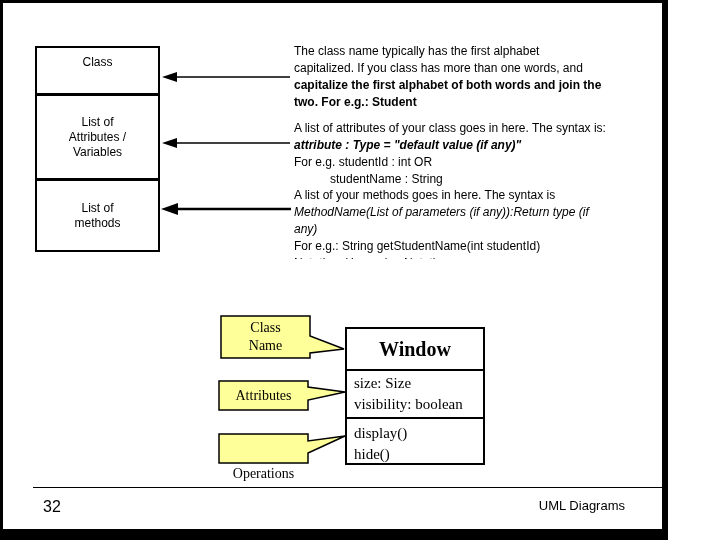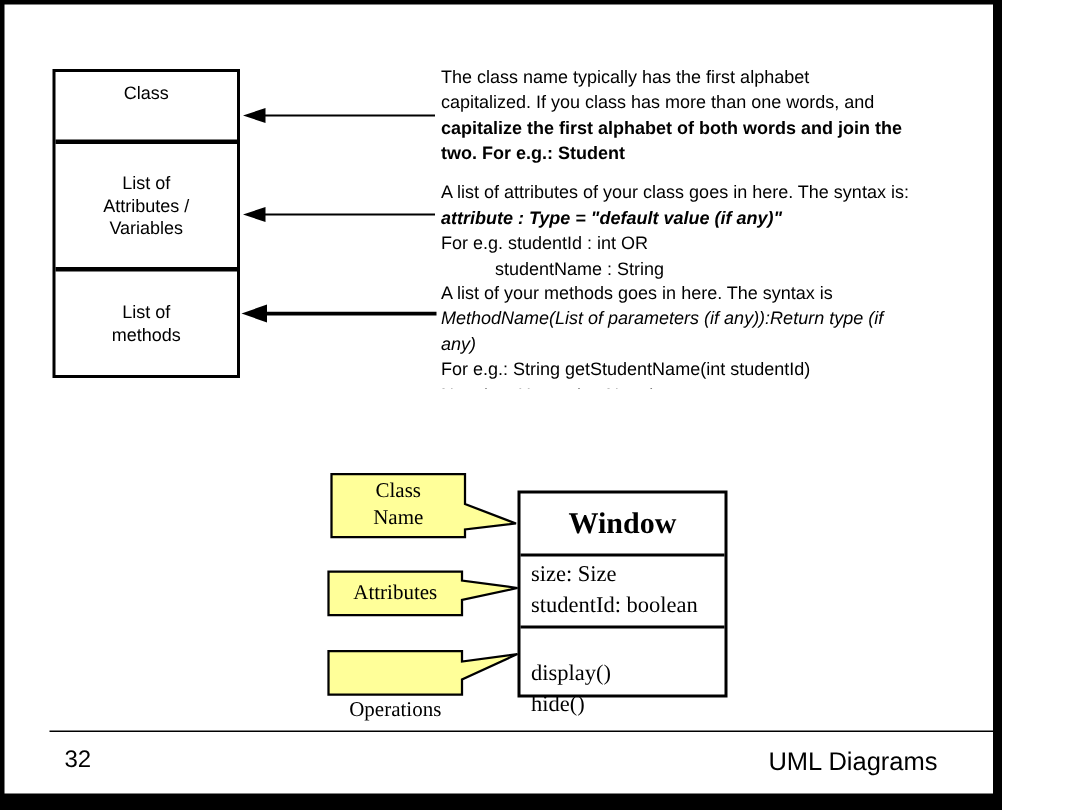--- a/index.html
+++ b/index.html
@@ -43,26 +43,26 @@
 
   
   #window-box { left:342px; top:324px; width:140px; height:138px;
     border:2px solid #000; box-sizing:border-box; display:flex; flex-direction:column;
     font-family:"Liberation Serif", serif; }
   #win-title { height:40px; box-sizing:border-box; display:flex; align-items:center;
     justify-content:center; font-size:20px; font-weight:bold; }
   #win-attrs { height:48px; box-sizing:border-box; border-top:2px solid #000;
     font-size:15px; line-height:21px; padding:2px 0 0 7px; }
   #win-ops { height:46px; box-sizing:border-box; border-top:2px solid #000;
-    font-size:15px; line-height:21px; padding:20px 0 0 7px; }
+    font-size:15px; line-height:21px; padding:4px 0 0 7px; }
 
   
   #footer-line { left:30px; top:484px; width:664px; height:1px; background:#000; }
   #page-number { left:40px; top:495px; font-size:16px; }
-  #footer-title { right:37px; top:495px; font-size:17px; }
+  #footer-title { right:37px; top:495px; font-size:13px; }
 </style>
 </head>
 <body>
 
 <div id="slide">
 
   <svg class="overlay" width="720" height="540" viewBox="0 0 720 540">
 
     <g>
       <line x1="172" y1="74" x2="287" y2="74" stroke="#000" stroke-width="1.4"></line>
@@ -117,21 +117,21 @@
 
   <div id="callout-1-label" class="abs callout-label">Class
 Name</div>
   <div id="callout-2-label" class="abs callout-label">Attributes</div>
   <div id="callout-3-label" class="abs callout-label">Operations</div>
 
   <div id="window-box" class="abs">
     <div id="win-title">Window</div>
     <div id="win-attrs">
       <div>size: Size</div>
-      <div>studentId: boolean</div>
+      <div>visibility: boolean</div>
     </div>
     <div id="win-ops">
       <div>display()</div>
       <div>hide()</div>
     </div>
   </div>
 
   <div id="footer-line" class="abs"></div>
   <div id="page-number" class="abs">32</div>
   <div id="footer-title" class="abs">UML Diagrams</div>

